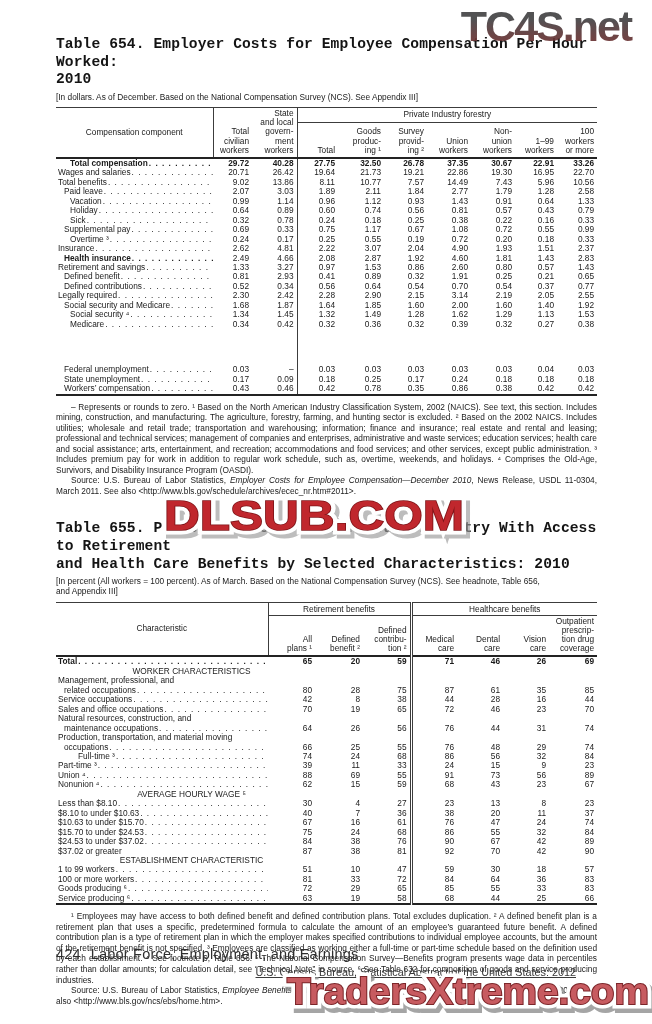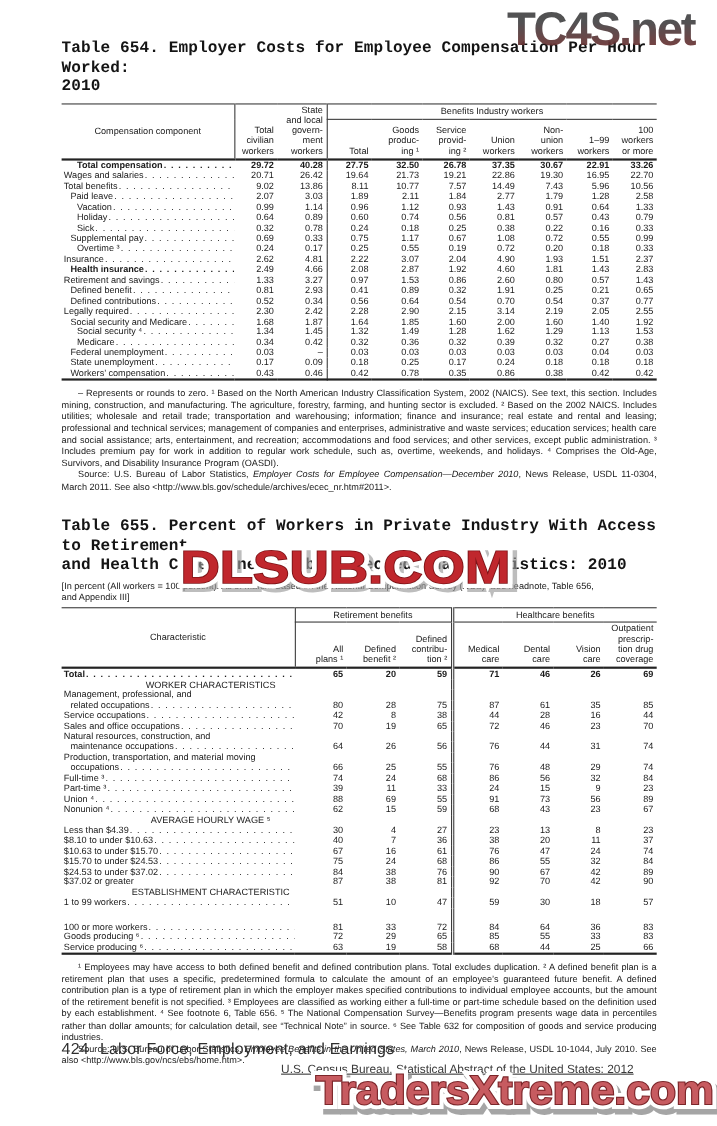--- a/index.html
+++ b/index.html
@@ -47,20 +47,21 @@
   .wm-bot{left:280px;top:968px;}
 </style>
 </head>
 <body>
 
 <div class="page">
   <div class="content">
 
     <div class="ttl t654-ttl">Table 654. Employer Costs for Employee Compensation Per Hour Worked:
 2010</div>
+    <div class="sub">[In dollars. As of December. Based on the National Compensation Survey (NCS). See Appendix III]</div>
 
     <table class="dtable">
       <colgroup>
         <col style="width:157px">
           <col style="width:39px">
           <col style="width:45px">
         <col style="width:41px">
           <col style="width:46px">
           <col style="width:43px">
         <col style="width:44px">
@@ -72,28 +73,28 @@
         <tr>
           <th class="comp vR hB" rowspan="2">Compensation component</th>
           <th class="hB" rowspan="2">Total
 civilian
 workers</th>
           <th class="vR hB" rowspan="2">State
 and local
 govern-
 ment
 workers</th>
-          <th class="grp" colspan="7">Benefits Industry workers</th>
+          <th class="grp" colspan="7">Private Industry forestry</th>
         </tr>
         <tr>
           <th class="hB">Total</th>
           <th class="hB">Goods
 produc-
 ing ¹</th>
-          <th class="hB">Service
+          <th class="hB">Survey
 provid-
 ing ²</th>
           <th class="hB">Union
 workers</th>
           <th class="hB">Non-
 union
 workers</th>
           <th class="hB">1–99
 workers</th>
           <th class="hB">100
@@ -403,21 +404,21 @@
             <td>0.32</td>
             <td>0.36</td>
             <td>0.32</td>
             <td>0.39</td>
             <td>0.32</td>
             <td>0.27</td>
             <td>0.38</td>
           </tr>
           <tr>
             <td class="lbl">
-              <div class="lw" style="padding-left: 7px;">
+              <div class="lw" style="padding-left: 7px; margin-top: 36px;">
                 <span class="lt">Federal unemployment</span>
                 <span class="dots"> . . . . . . . . . . . . . . . . . . . . . . . . . . . . . . . . . . . . . . . . . . . . . . . . . . . . . . . . . . . . . . . . . . . . . . . . . . . . . . . . . . . . . . . . . . . . . . . . . . . . . . . . . . . . . . . . . . . . . . . . . . . . . . . . . . . . . . . . . . . . . . . . . . . . . .</span>
               </div>
             </td>
             <td>0.03</td>
             <td class="vR">–</td>
             <td>0.03</td>
             <td>0.03</td>
             <td>0.03</td>
             <td>0.03</td>
@@ -649,21 +650,21 @@
             <td>66</td>
             <td>25</td>
             <td class="vD">55</td>
             <td>76</td>
             <td>48</td>
             <td>29</td>
             <td>74</td>
           </tr>
           <tr>
             <td class="lbl">
-              <div class="lw" style="padding-left: 1px;">
+              <div class="lw" style="padding-left: 1px; margin-left: 20px;">
                 <span class="lt">Full-time ³</span>
                 <span class="dots"> . . . . . . . . . . . . . . . . . . . . . . . . . . . . . . . . . . . . . . . . . . . . . . . . . . . . . . . . . . . . . . . . . . . . . . . . . . . . . . . . . . . . . . . . . . . . . . . . . . . . . . . . . . . . . . . . . . . . . . . . . . . . . . . . . . . . . . . . . . . . . . . . . . . . . .</span>
               </div>
             </td>
             <td>74</td>
             <td>24</td>
             <td class="vD">68</td>
             <td>86</td>
             <td>56</td>
             <td>32</td>
@@ -722,21 +723,21 @@
             <td></td>
             <td class="vD"></td>
             <td></td>
             <td></td>
             <td></td>
             <td></td>
           </tr>
           <tr>
             <td class="lbl">
               <div class="lw" style="padding-left: 1px;">
-                <span class="lt">Less than $4.39</span>
+                <span class="lt">Less than $8.10</span>
                 <span class="dots"> . . . . . . . . . . . . . . . . . . . . . . . . . . . . . . . . . . . . . . . . . . . . . . . . . . . . . . . . . . . . . . . . . . . . . . . . . . . . . . . . . . . . . . . . . . . . . . . . . . . . . . . . . . . . . . . . . . . . . . . . . . . . . . . . . . . . . . . . . . . . . . . . . . . . . .</span>
               </div>
             </td>
             <td>30</td>
             <td>4</td>
             <td class="vD">27</td>
             <td>23</td>
             <td>13</td>
             <td>8</td>
             <td>23</td>
@@ -837,21 +838,21 @@
             <td>51</td>
             <td>10</td>
             <td class="vD">47</td>
             <td>59</td>
             <td>30</td>
             <td>18</td>
             <td>57</td>
           </tr>
           <tr>
             <td class="lbl">
-              <div class="lw" style="padding-left: 1px; margin-top: 12px;">
+              <div class="lw" style="padding-left: 1px;">
                 <span class="lt">100 or more workers</span>
                 <span class="dots"> . . . . . . . . . . . . . . . . . . . . . . . . . . . . . . . . . . . . . . . . . . . . . . . . . . . . . . . . . . . . . . . . . . . . . . . . . . . . . . . . . . . . . . . . . . . . . . . . . . . . . . . . . . . . . . . . . . . . . . . . . . . . . . . . . . . . . . . . . . . . . . . . . . . . . .</span>
               </div>
             </td>
             <td>81</td>
             <td>33</td>
             <td class="vD">72</td>
             <td>84</td>
             <td>64</td>
             <td>36</td>

